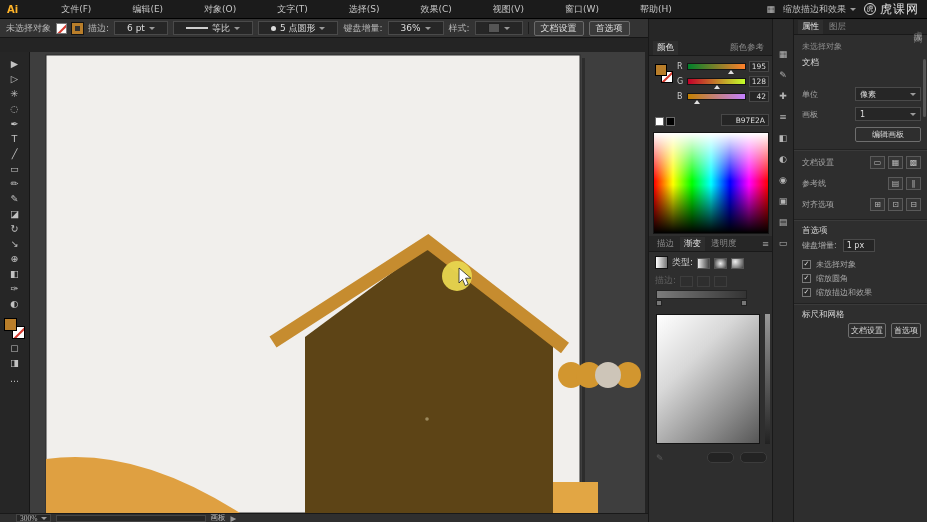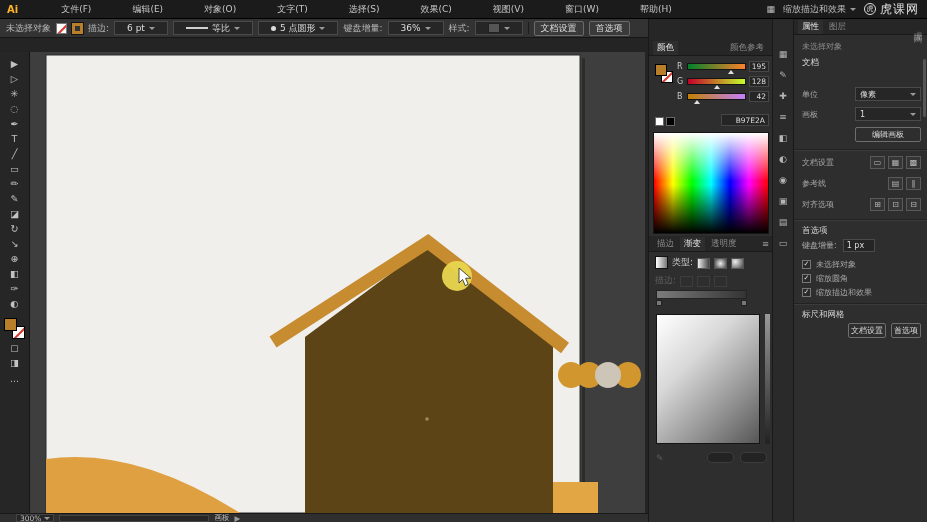--- a/index.html
+++ b/index.html
@@ -44,21 +44,21 @@
   .tb-colors { position:relative; width:22px; height:22px; margin-top:7px; }
   .tb-fill { position:absolute; left:0; top:0; width:13px; height:13px; background:#B97E2A; border:1px solid #000; z-index:2; }
   .tb-stroke { position:absolute; left:8px; top:8px; width:13px; height:13px; background:#fff; border:1px solid #000; overflow:hidden; }
   .tb-stroke::after { content:''; position:absolute; left:-3px; top:5px; width:20px; height:2px; background:#d63a2f; transform:rotate(-45deg); }
   .tb-more { margin-top:6px; color:#bdbdbd; }
 
   .canvas { position:absolute; left:30px; top:0; width:615px; height:461px; background:#3e3e3e; overflow:hidden; }
 
   
   .statusbar { position:absolute; left:0; top:513px; width:648px; height:9px; background:#2f2f2f; border-top:1px solid #191919; display:flex; align-items:center; gap:5px; padding:0 4px 0 16px; font-size:7.5px; color:#bbb; }
-  .sb-zoom { display:flex; align-items:center; gap:3px; background:#262626; border:1px solid #454545; height:8px; padding:0 3px; }
+  .sb-zoom { display:flex; align-items:center; gap:3px; background:#262626; border:1px solid #454545; height:8px; padding:0 3px;font-family:Liberation Serif, serif; }
   .sb-strip { width:150px; height:7px; background:#262626; border:1px solid #454545; }
   .sb-arrow { color:#9a9a9a; }
 
   
   .color-col { position:absolute; left:648px; top:19px; width:124px; height:503px; background:#2e2e2e; border-left:1px solid #191919; }
   .col-spacer { position:absolute; left:0; top:0; width:124px; height:21px; background:#262626; }
   .panel-tabs { position:absolute; left:0; width:124px; height:16px; background:#262626; border-bottom:1px solid #191919; display:flex; align-items:center; padding:0 4px; gap:2px; font-size:8.5px; }
   .ptab { padding:1px 4px; color:#8a8a8a; white-space:nowrap; }
   .ptab.active { color:#e5e5e5; background:#2e2e2e; }
   .ptab-menu { margin-left:auto; color:#9a9a9a; }

